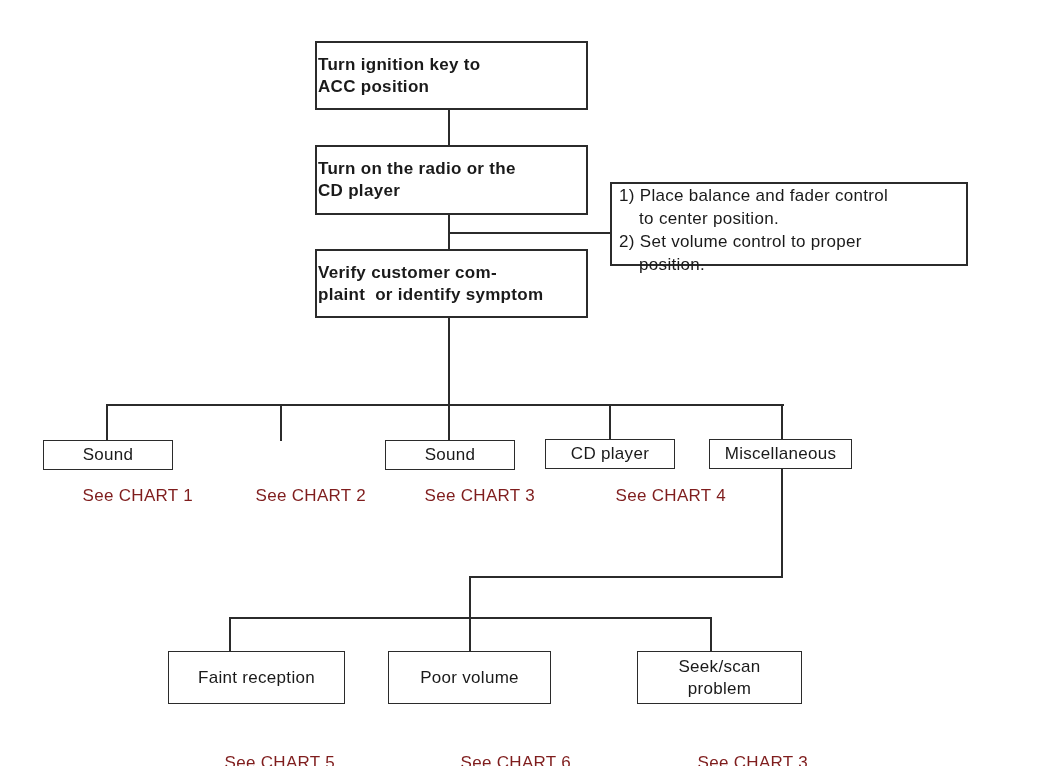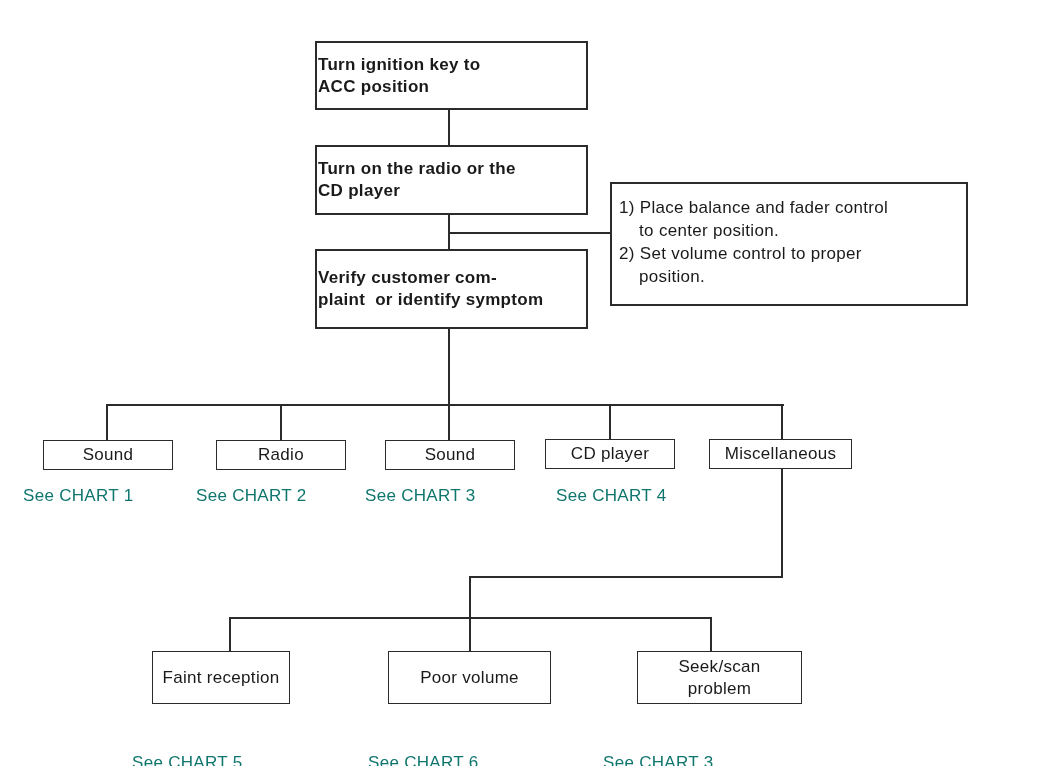--- a/index.html
+++ b/index.html
@@ -35,28 +35,28 @@
   .step {
     left: 315px;
     width: 273px;
     height: 70px;
     font-weight: bold;
     justify-content: flex-start;
     padding-left: 1px;
   }
   .step1 { top: 41px;  height: 69px; }
   .step2 { top: 145px; height: 70px; }
-  .step3 { top: 249px; height: 80px; }
+  .step3 { top: 249px; height: 69px; }
   .note {
     left: 610px;
     top: 182px;
     width: 358px;
-    height: 124px;
+    height: 84px;
     align-items: flex-start;
-    padding: 12px 0 0 7px;
+    padding: 0 0 0 7px;
     font-size: 17px;
     line-height: 23px;
     font-weight: normal;
   }
   .branch {
     top: 440px;
     height: 30px;
     justify-content: center;
     text-align: center;
     border-width: 1.5px;
@@ -66,29 +66,29 @@
     height: 53px;
     justify-content: center;
     text-align: center;
     border-width: 1.5px;
   }
   .b-sound  { left: 43px;  width: 130px; }
   .b-radio  { left: 216px; width: 130px; }
   .b-noise  { left: 385px; width: 130px; }
   .b-cd     { left: 545px; width: 130px; top: 439px; }
   .b-misc   { left: 709px; width: 143px; top: 439px; }
-  .b-faint  { left: 152px; width: 138px; }
+  .b-faint  { left: 168px; width: 177px; }
   .b-poor   { left: 388px; width: 163px; }
   .b-seek   { left: 637px; width: 165px; }
   .ref {
     position: absolute;
-    text-align: left;
+    text-align: right;
     font-size: 17px;
     white-space: pre;
-    color: #0f766e;
+    color: #7f1d1d;
   }
   .ref-row1 { top: 486px; }
   .ref-row2 { top: 753px; }
   .r1 { left: 23px;  width: 170px; }
   .r2 { left: 196px; width: 170px; }
   .r3 { left: 365px; width: 170px; }
   .r4 { left: 556px; width: 170px; }
   .r5 { left: 132px; width: 203px; }
   .r6 { left: 368px; width: 203px; }
   .r7 { left: 603px; width: 205px; }
@@ -124,21 +124,20 @@
 
   <div class="box step step3">Verify customer com-
 plaint  or identify symptom</div>
 
   <div class="box note">1) Place balance and fader control
     to center position.
 2) Set volume control to proper
     position.</div>
 
   <div class="box branch b-sound">Sound</div>
-  <div class="box branch b-radio">Radio</div>
   <div class="box branch b-noise">Sound</div>
   <div class="box branch b-cd">CD player</div>
   <div class="box branch b-misc">Miscellaneous</div>
 
   <div class="ref ref-row1 r1">See CHART 1</div>
   <div class="ref ref-row1 r2">See CHART 2</div>
   <div class="ref ref-row1 r3">See CHART 3</div>
   <div class="ref ref-row1 r4">See CHART 4</div>
 
   <div class="box sub b-faint">Faint reception</div>

